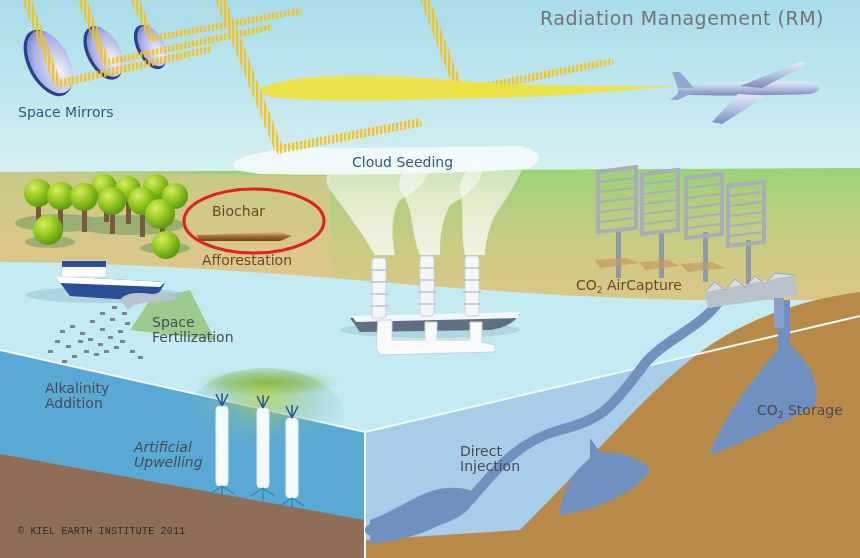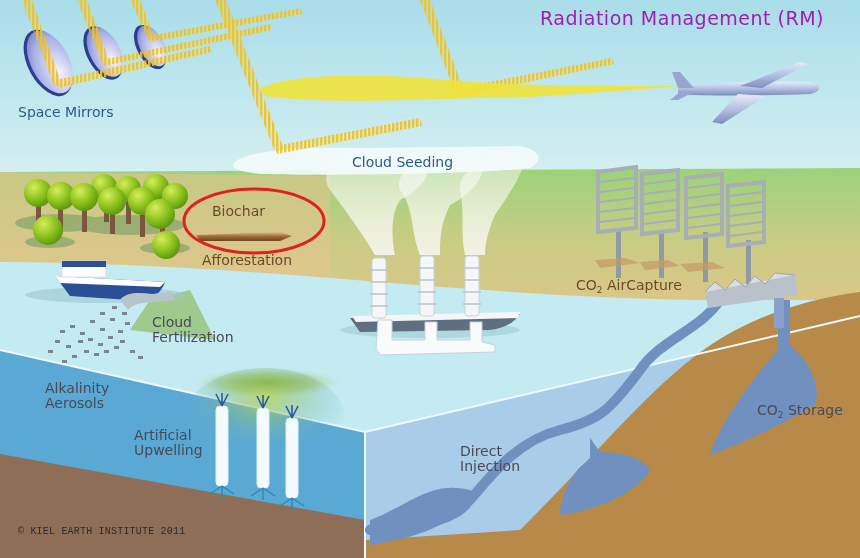--- a/index.html
+++ b/index.html
@@ -2,21 +2,21 @@
 <html><head>
 <meta charset="utf-8">
 <style>
   html, body { margin: 0; padding: 0; background: #ffffff; }
   #stage { position: relative; width: 860px; height: 558px; overflow: hidden; font-family: "DejaVu Sans", sans-serif; }
   #stage svg { position: absolute; left: 0; top: 0; }
   .lbl { position: absolute; white-space: nowrap; line-height: 1.05; }
   .rm { color: #2a5a86; }
   .land { color: #6b4a2a; }
   .sea { color: #4a4a55; }
-  .title-rm { font-size: 19px; letter-spacing: 0.5px; color: #a21caf; }
+  .title-rm { font-size: 19px; letter-spacing: 0.5px; color: #737373; }
   .title-cdr { font-size: 19px; letter-spacing: 0.8px; color: #6b3f1e; }
   .sm { font-size: 14px; }
   .copy { font-size: 10px; color: #2b2b2b; letter-spacing: 0.2px; font-family: Liberation Mono, monospace; }
   sub { font-size: 9px; vertical-align: -3px; }
 </style>
 </head>
 <body>
 
 <div id="stage">
   <svg width="860" height="558" viewBox="0 0 860 558">
@@ -308,28 +308,28 @@
   <div class="lbl rm sm" style="left:18px; top:105px;">Space Mirrors</div>
   <div class="lbl rm sm" style="left:352px; top:155px;">Cloud Seeding</div>
 
   <div class="lbl land sm" style="left:212px; top:204px;">Biochar</div>
   <div class="lbl land sm" style="left:202px; top:253px;">Afforestation</div>
   <div class="lbl land sm" style="left:576px; top:278px;">
     <span>CO</span><sub>2</sub><span> AirCapture</span>
   </div>
 
   <div class="lbl sea sm" style="left:152px; top:315px;">
-    <div>Cloud</div>
+    <div>Space</div>
     <div>Fertilization</div>
   </div>
   <div class="lbl sea sm" style="left:33px; top:381px;margin-left:12px;">
     <div>Alkalinity</div>
-    <div>Aerosols</div>
-  </div>
-  <div class="lbl sea sm" style="left:134px; top:428px;">
+    <div>Addition</div>
+  </div>
+  <div class="lbl sea sm" style="left:134px; top:440px;font-style:italic;">
     <div>Artificial</div>
     <div>Upwelling</div>
   </div>
   <div class="lbl sea sm" style="left:460px; top:444px;">
     <div>Direct</div>
     <div>Injection</div>
   </div>
   <div class="lbl sea sm" style="left:757px; top:403px;">
     <span>CO</span><sub>2</sub><span> Storage</span>
   </div>

